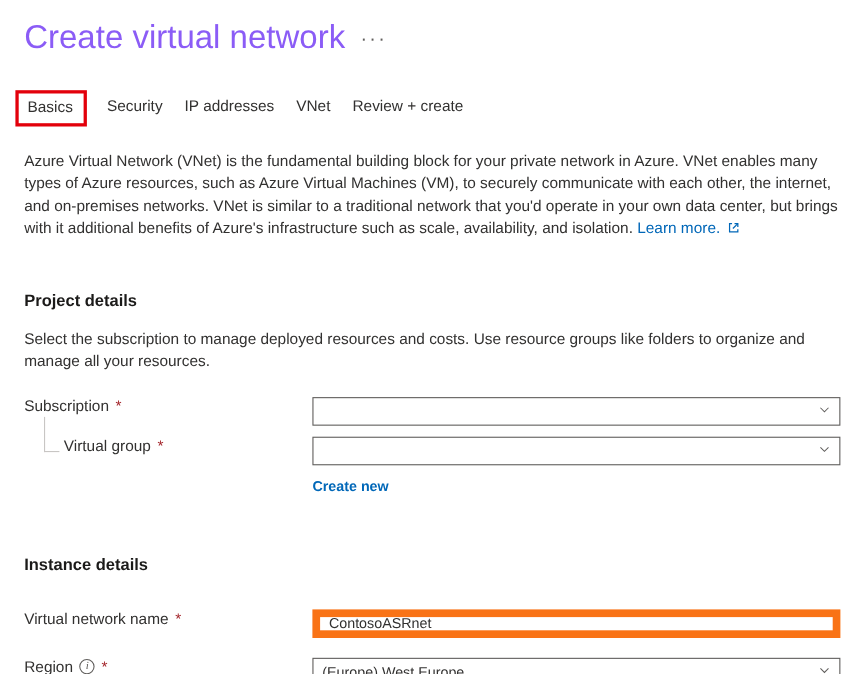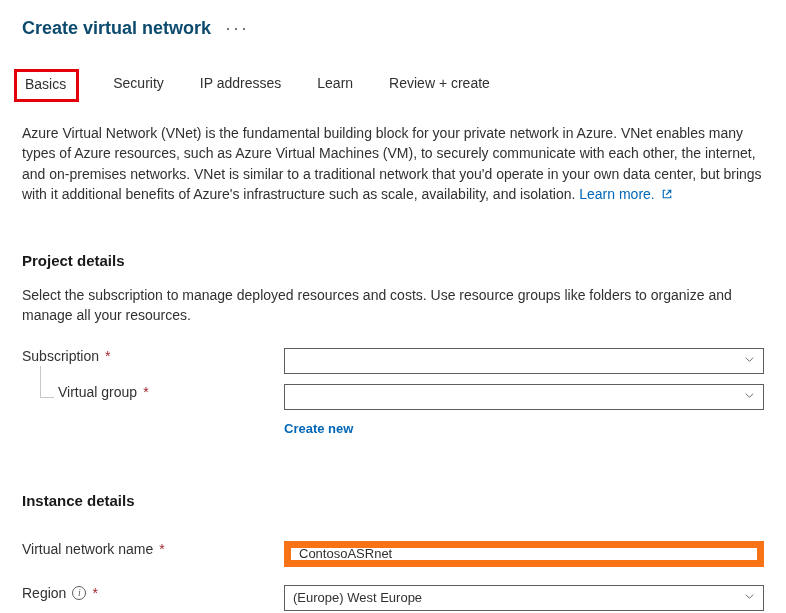--- a/index.html
+++ b/index.html
@@ -15,33 +15,33 @@
       padding: 18px 22px;
       width: 786px;
     }
     .header {
       display: flex;
       align-items: center;
       gap: 14px;
       margin-bottom: 30px;
     }
     .page-title {
-      font-size: 18px;
-      font-weight: 700;
-      color: #0c4a6e;
+      font-size: 30px;
+      font-weight: 400;
+      color: #8b5cf6;
     }
     .ellipsis-icon {
       font-size: 18px;
       color: #605e5c;
       letter-spacing: 2px;
       cursor: pointer;
     }
     .tabs {
       display: flex;
-      gap: 32px;
+      gap: 16px;
       border-bottom: 1px solid transparent;
       margin-bottom: 18px;
     }
     .tab {
       padding: 6px 2px 10px 2px;
       font-size: 14px;
       color: #323130;
       cursor: pointer;
     }
     .tab-active-highlight {
@@ -183,21 +183,21 @@
   <div class="tab tab-active-highlight">
     <span>Basics</span>
   </div>
   <div class="tab">
     <span>Security</span>
   </div>
   <div class="tab">
     <span>IP addresses</span>
   </div>
   <div class="tab">
-    <span>Learn</span>
+    <span>VNet</span>
   </div>
   <div class="tab">
     <span>Review + create</span>
   </div>
 </div>
 
 <p class="intro">
   <span>Azure Virtual Network (VNet) is the fundamental building block for your private network in Azure. VNet enables many types of Azure resources, such as Azure Virtual Machines (VM), to securely communicate with each other, the internet, and on-premises networks. VNet is similar to a traditional network that you'd operate in your own data center, but brings with it additional benefits of Azure's infrastructure such as scale, availability, and isolation.</span>
   <a href="#">
     <span>Learn more.</span>

